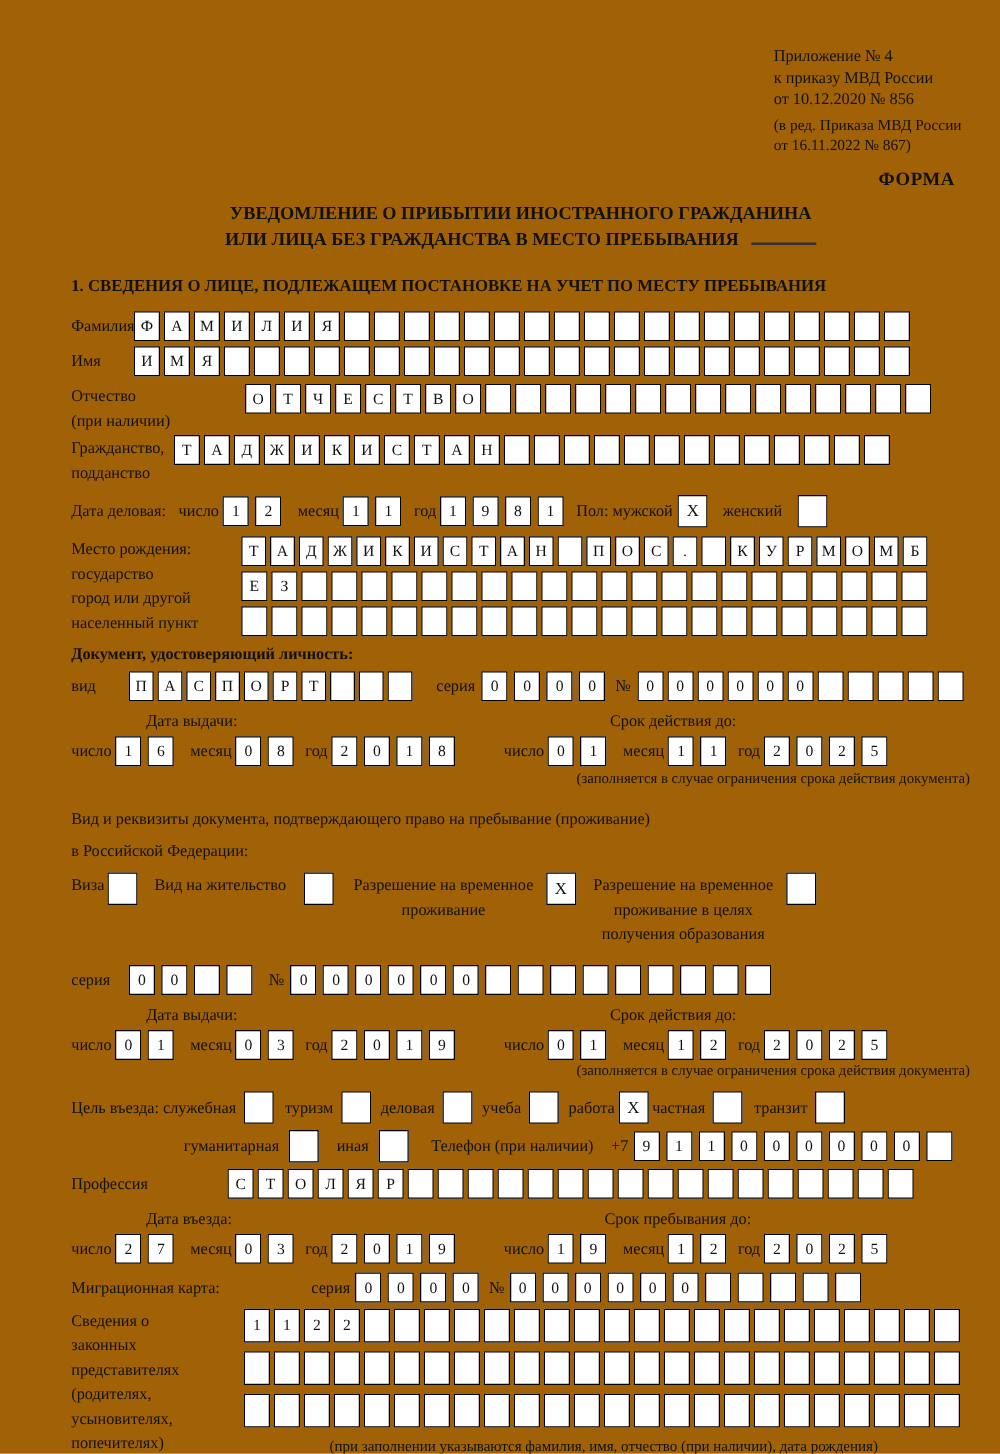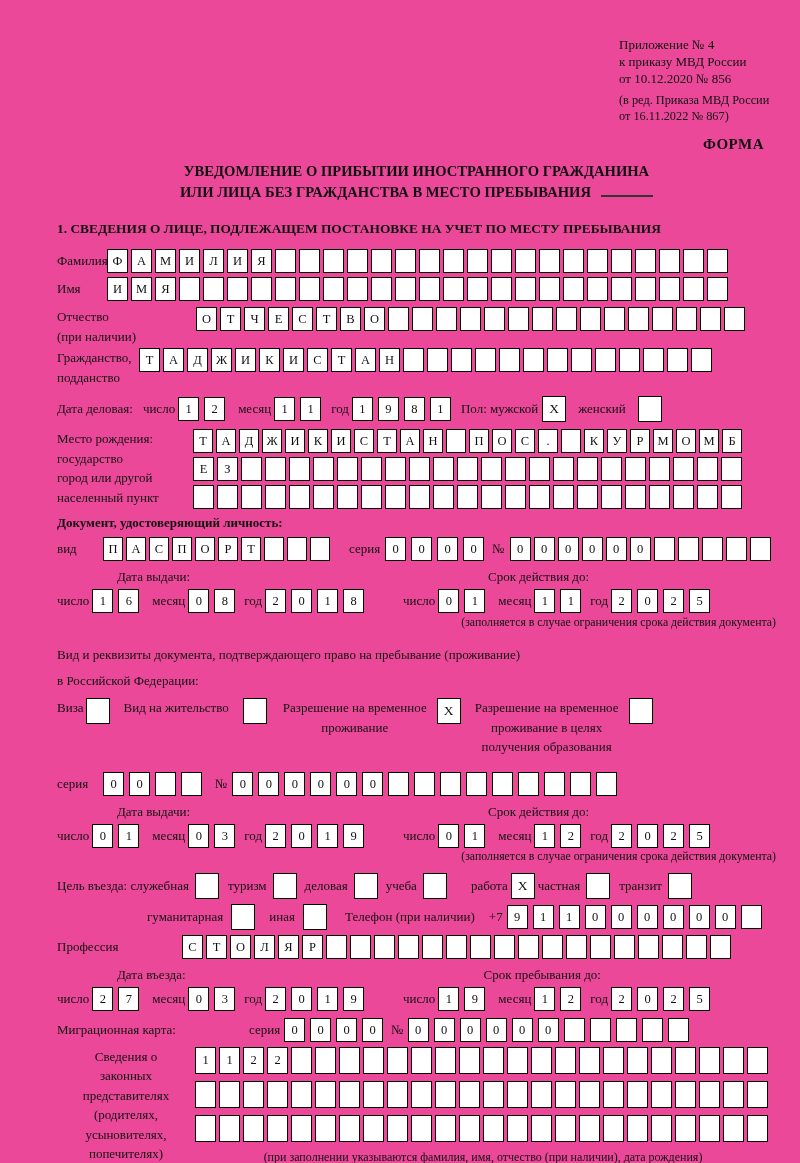--- a/index.html
+++ b/index.html
@@ -1,18 +1,18 @@
 <!DOCTYPE html>
 <html><head>
 <meta charset="utf-8">
 <style>
   * { box-sizing: border-box; }
   html,body { margin:0; padding:0; background:#e9e9e9; }
   .page {
-    width:800px; height:1163px; margin:0 auto; background:#ec4899;
+    width:800px; height:1163px; margin:0 auto; background:#a16207;
     font-family:"Liberation Serif","DejaVu Serif",serif; color:#111;
     padding:36px 24px 0 57px; overflow:hidden; position:relative;
   }
   .appendix { margin-left:562px; font-size:13px; line-height:17px; }
   .amend-block { margin-top:5px; }
   .amend-block div { font-size:12.3px; line-height:16px; }
   .forma { font-weight:bold; font-size:15px; text-align:right; padding-right:12px; margin-top:12px; letter-spacing:0.5px; }
   .title { font-weight:bold; font-size:14.6px; text-align:center; line-height:21px; margin-top:8px; }
   .title-underline { display:inline-block; width:52px; height:12px; border-bottom:2px solid #333; margin-left:10px; }
   .section { font-weight:bold; font-size:13.4px; margin-top:18px; white-space:nowrap; }
@@ -462,21 +462,21 @@
       </div>
       <div class="row" style="margin-top: 7px;">
         <span class="lbl">Цель въезда: служебная</span>
         <div class="box" style="margin-left: 6px;"></div>
         <span class="lbl" style="margin-left: 9px;">туризм</span>
         <div class="box" style="margin-left: 6px;"></div>
         <span class="lbl" style="margin-left: 8px;">деловая</span>
         <div class="box" style="margin-left: 6px;"></div>
         <span class="lbl" style="margin-left: 8px;">учеба</span>
         <div class="box" style="margin-left: 6px;"></div>
-        <span class="lbl" style="margin-left: 24px; text-align: center;">работа</span>
+        <span class="lbl" style="margin-left: 8px; text-align: center;">работа</span>
         <div class="box" style="margin-left: 3px;">X</div>
         <span class="lbl" style="margin-left: 3px;">частная</span>
         <div class="box" style="margin-left: 6px;"></div>
         <span class="lbl" style="margin-left: 9px;">транзит</span>
         <div class="box" style="margin-left: 6px;"></div>
       </div>
       <div class="row" style="margin-top: 5px;">
         <span class="lbl" style="margin-left: 90px;">гуманитарная</span>
         <div class="box" style="margin-left: 8px;"></div>
         <span class="lbl" style="margin-left: 14px;">иная</span>
@@ -582,21 +582,21 @@
           <div class="cell date">0</div>
           <div class="cell date">0</div>
           <div class="cell date"></div>
           <div class="cell date"></div>
           <div class="cell date"></div>
           <div class="cell date"></div>
           <div class="cell date"></div>
         </div>
       </div>
       <div class="row top note-row" style="margin-top: 5px;">
-        <span class="lbl multi" style="width: 138px; text-align: center;">Сведения о
+        <span class="lbl multi" style="width: 138px;">Сведения о
 законных
 представителях
 (родителях,
 усыновителях,
 попечителях)</span>
         <div class="cellcol">
           <div class="cells" style="margin-bottom: 7px;">
             <div class="cell" style="height: 27px;">1</div>
             <div class="cell" style="height: 27px;">1</div>
             <div class="cell" style="height: 27px;">2</div>

